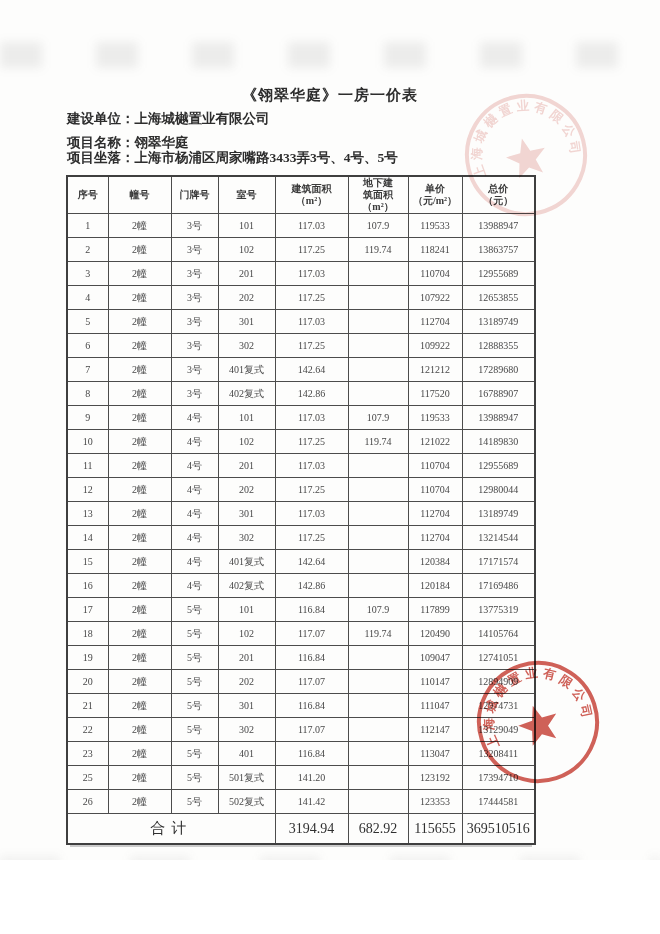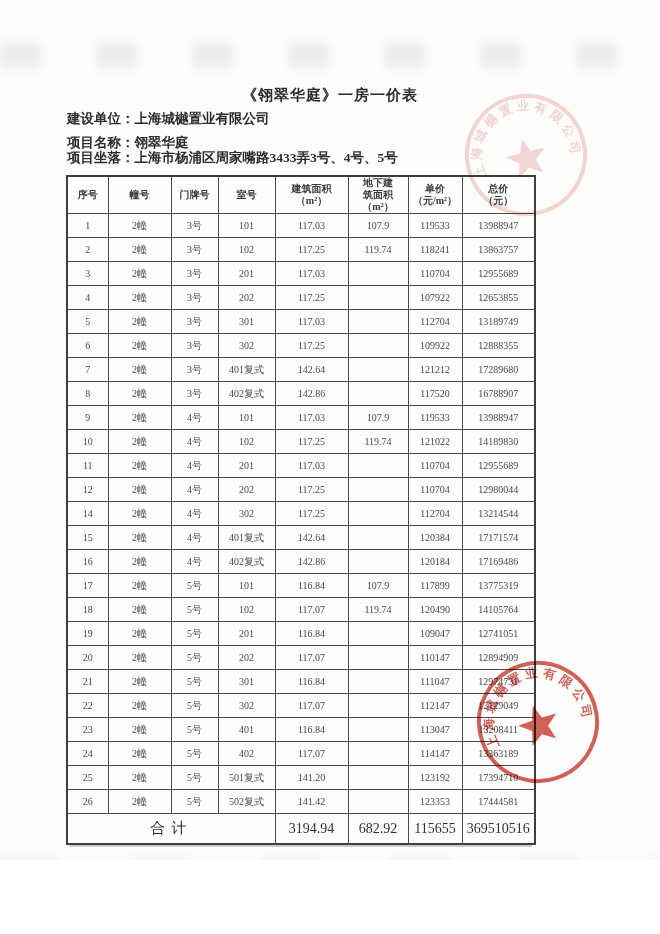--- a/index.html
+++ b/index.html
@@ -221,20 +221,30 @@
           <td>12</td>
           <td>2幢</td>
           <td>4号</td>
           <td>202</td>
           <td>117.25</td>
           <td></td>
           <td>110704</td>
           <td>12980044</td>
         </tr>
         <tr>
+          <td>13</td>
+          <td>2幢</td>
+          <td>4号</td>
+          <td>301</td>
+          <td>117.03</td>
+          <td></td>
+          <td>112704</td>
+          <td>13189749</td>
+        </tr>
+        <tr>
           <td>14</td>
           <td>2幢</td>
           <td>4号</td>
           <td>302</td>
           <td>117.25</td>
           <td></td>
           <td>112704</td>
           <td>13214544</td>
         </tr>
         <tr>
@@ -319,30 +329,20 @@
         </tr>
         <tr>
           <td>23</td>
           <td>2幢</td>
           <td>5号</td>
           <td>401</td>
           <td>116.84</td>
           <td></td>
           <td>113047</td>
           <td>13208411</td>
-        </tr>
-        <tr>
-          <td>24</td>
-          <td>2幢</td>
-          <td>5号</td>
-          <td>402</td>
-          <td>117.07</td>
-          <td></td>
-          <td>114147</td>
-          <td>13363189</td>
         </tr>
         <tr>
           <td>25</td>
           <td>2幢</td>
           <td>5号</td>
           <td>501复式</td>
           <td>141.20</td>
           <td></td>
           <td>123192</td>
           <td>17394710</td>

